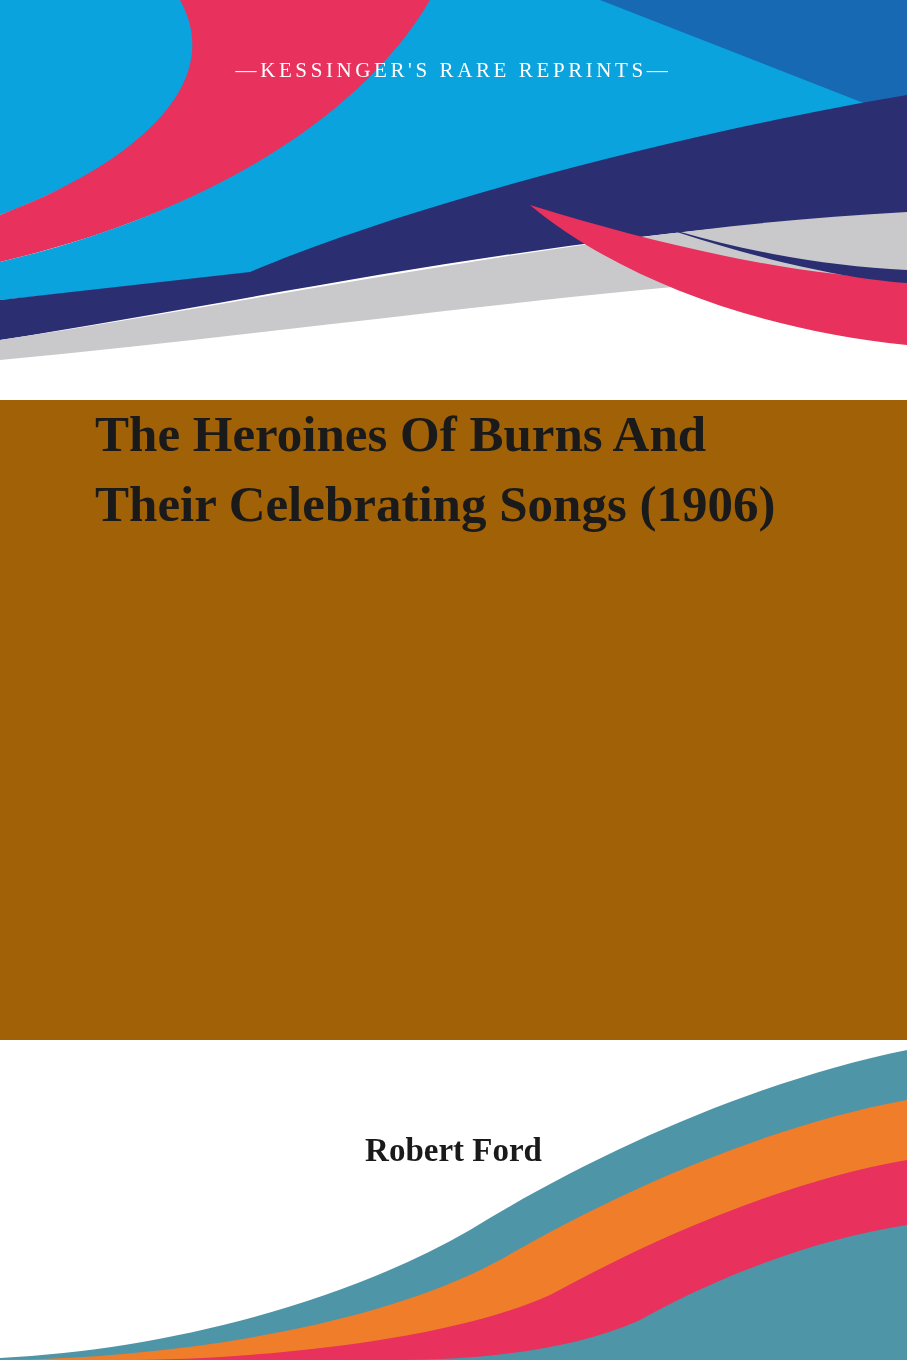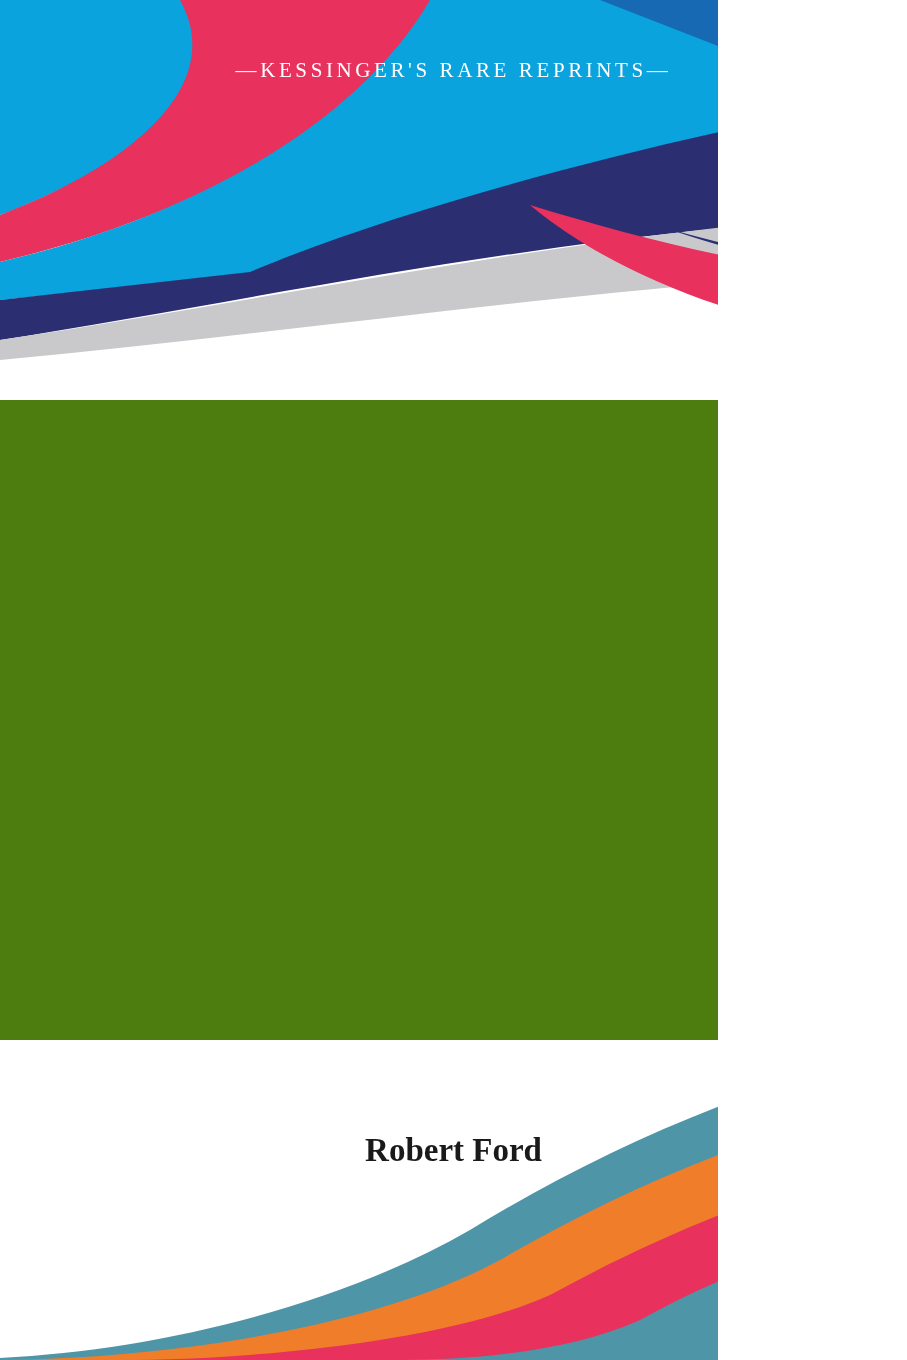--- a/index.html
+++ b/index.html
@@ -2,23 +2,23 @@
 <html><head>
 <meta charset="utf-8">
 <style>
   html, body {
     margin: 0;
     padding: 0;
     background: #ffffff;
   }
   #cover {
     position: relative;
-    width: 718px;
+    width: 907px;
     height: 1360px;
-    background: #4d7c0f;
+    background: #a16207;
     overflow: hidden;
     font-family: "Liberation Serif", serif;
   }
   #art-top, #art-bottom {
     position: absolute;
     left: 0;
     width: 907px;
     pointer-events: none;
   }
   #art-top {
@@ -88,20 +88,23 @@
     <path d="M430,0 L907,0 L907,120 C700,150 420,205 250,275 L0,300 L0,262 C200,215 360,120 430,0 Z" fill="#0aa3dd"></path>
     <path d="M600,0 L907,0 L907,118 C720,140 470,190 300,255 L250,275 C420,205 700,150 907,120 Z" fill="#1769b4"></path>
     <path d="M907,95 C700,130 420,200 250,272 L0,300 L0,340 C260,300 560,230 907,215 Z" fill="#2b2f72"></path>
     <path d="M907,212 C600,228 300,295 0,340 L0,360 C320,330 640,280 907,272 Z" fill="#c9c9cc"></path>
     <path d="M530,205 C660,245 790,275 907,280 L907,345 C760,330 620,280 530,205 Z" fill="#e8315c"></path>
     <path d="M907,270 C800,265 690,240 600,205 C720,250 830,278 907,283 Z" fill="#2b2f72"></path>
   </svg>
 
   <div id="imprint">—KESSINGER'S RARE REPRINTS—</div>
 
+  <div id="title-block">
+    <h1 id="book-title">The Heroines Of Burns And Their Celebrating Songs (1906)</h1>
+  </div>
 
   <div id="author-block">
     <p id="book-author">Robert Ford</p>
   </div>
 
   <svg id="art-bottom" viewBox="0 0 907 320" preserveAspectRatio="none">
     <rect x="0" y="0" width="907" height="320" fill="#ffffff"></rect>
     <path d="M907,10 C760,40 600,110 470,190 C340,265 160,310 0,318 L0,320 L907,320 Z" fill="#4e95a8"></path>
     <path d="M907,60 C770,85 620,150 500,220 C380,285 180,318 0,320 L907,320 Z" fill="#f07d2a"></path>
     <path d="M907,120 C790,140 660,195 550,255 C450,300 260,320 120,320 L907,320 Z" fill="#e8315c"></path>

